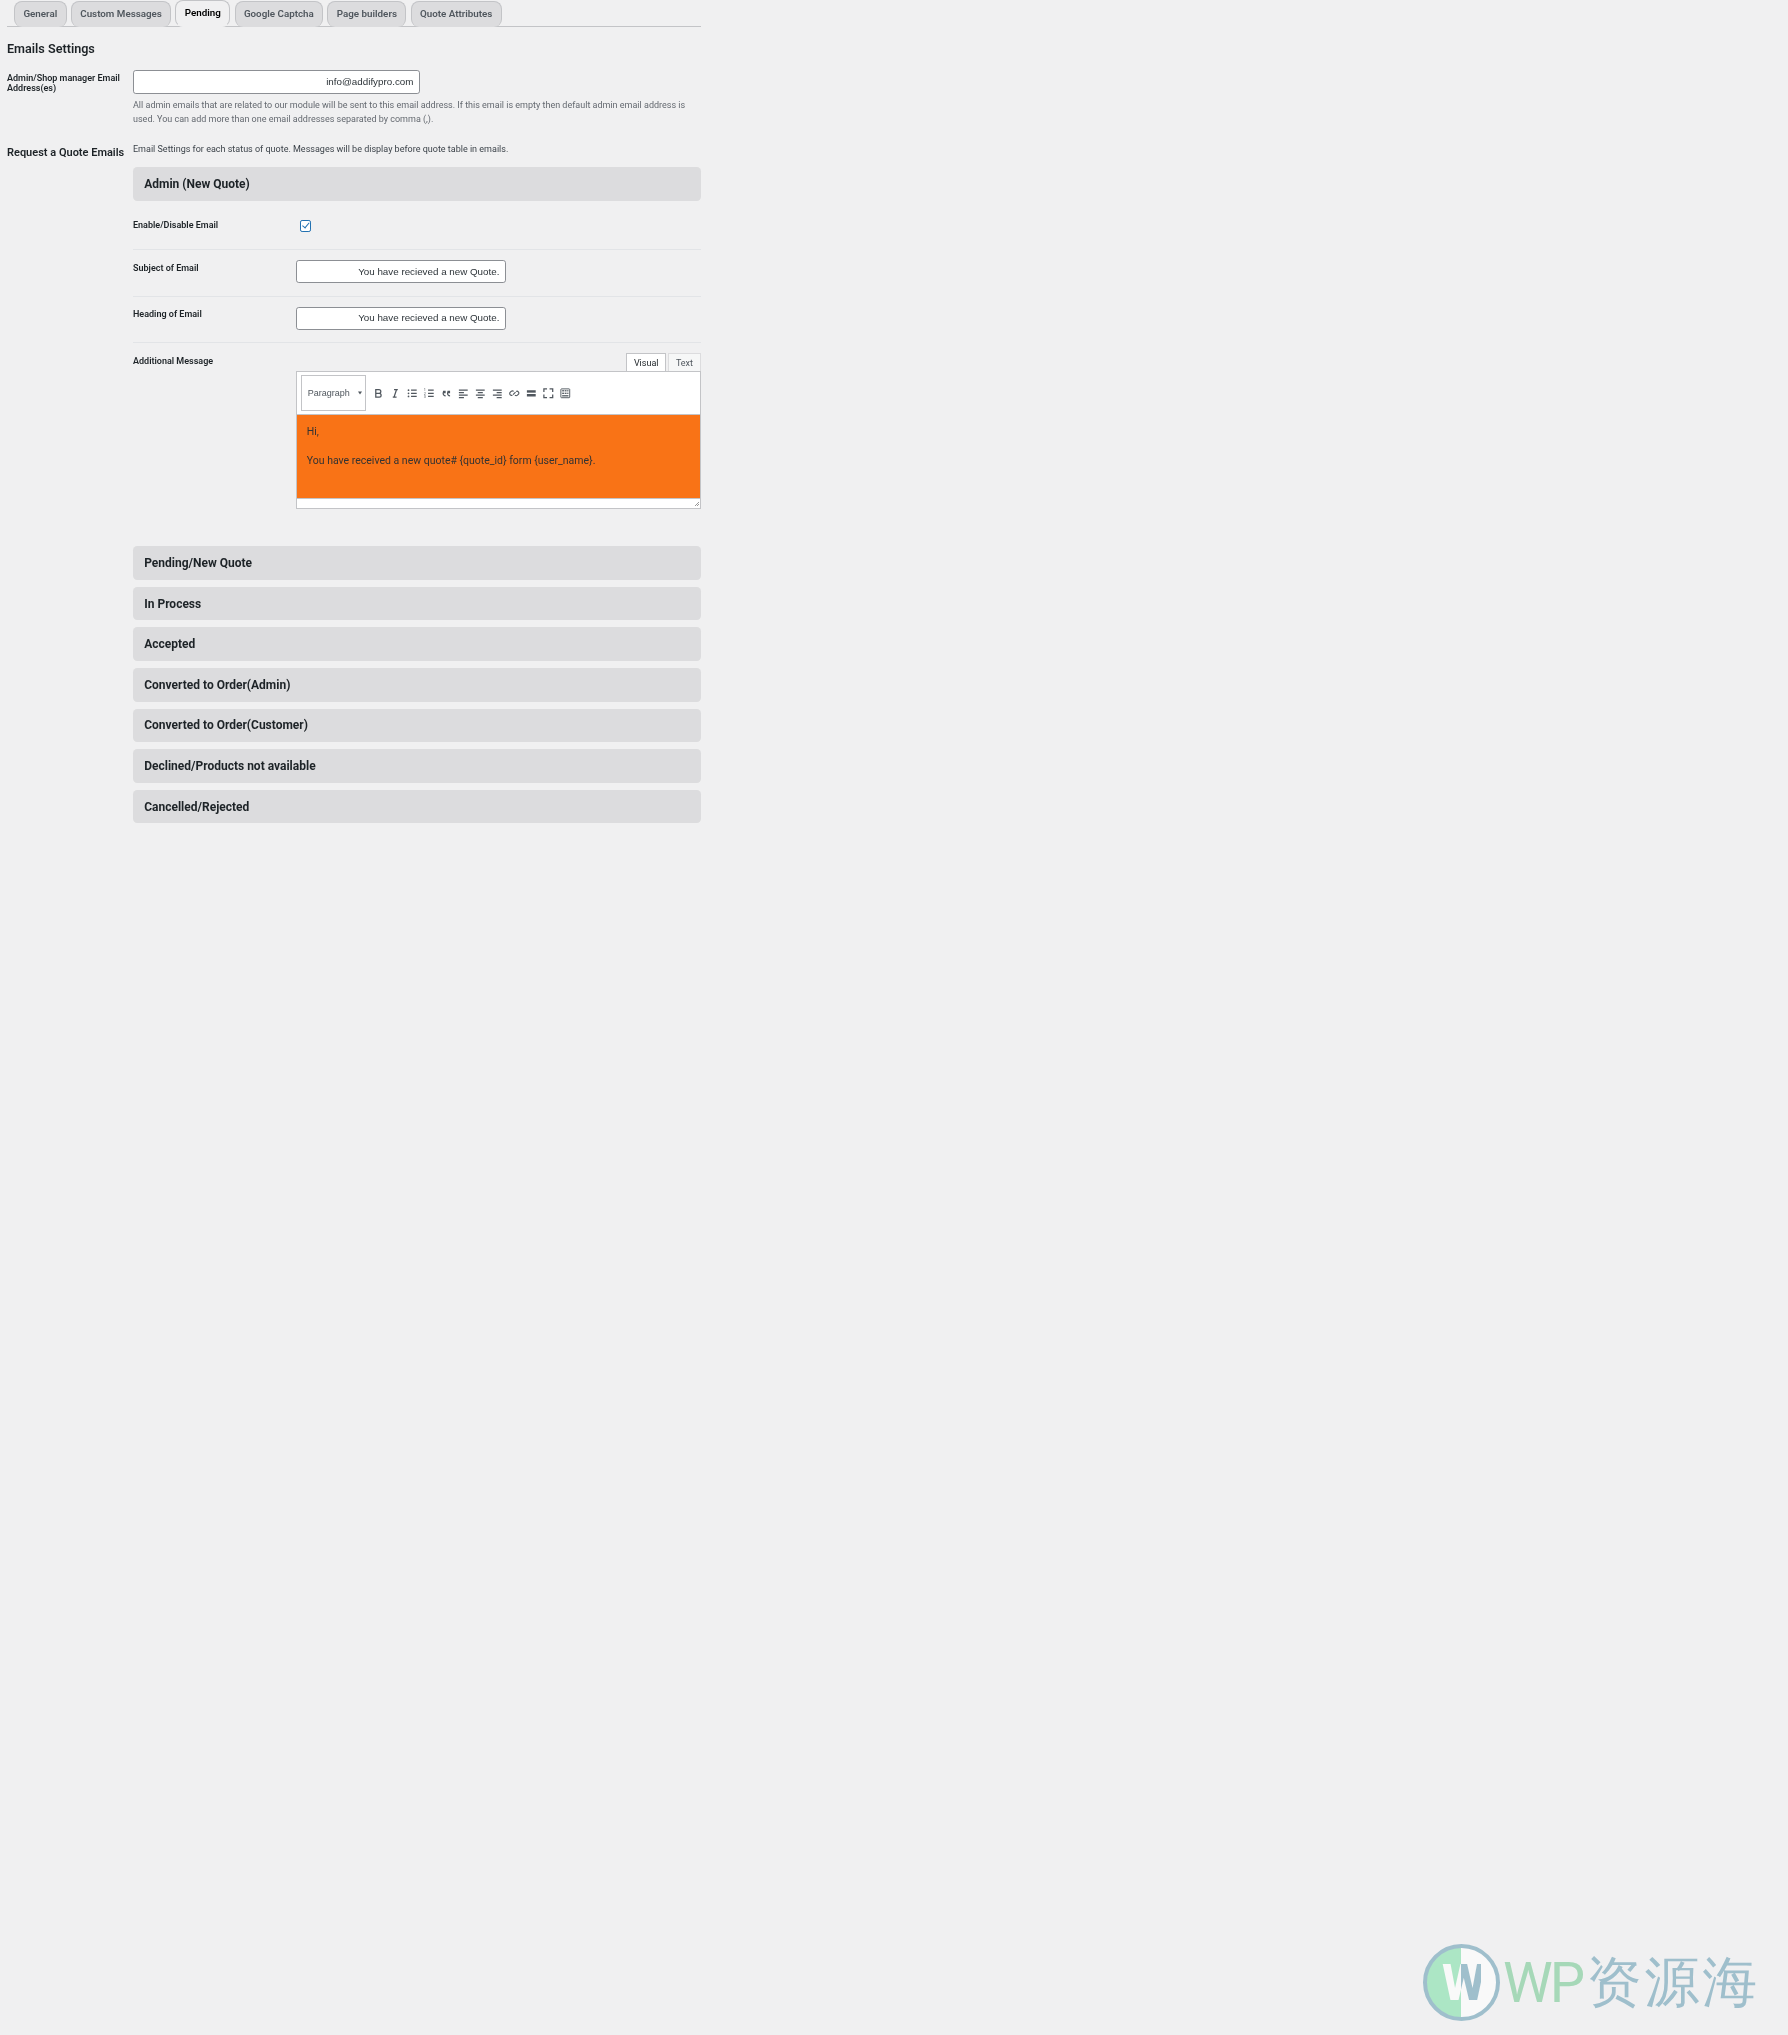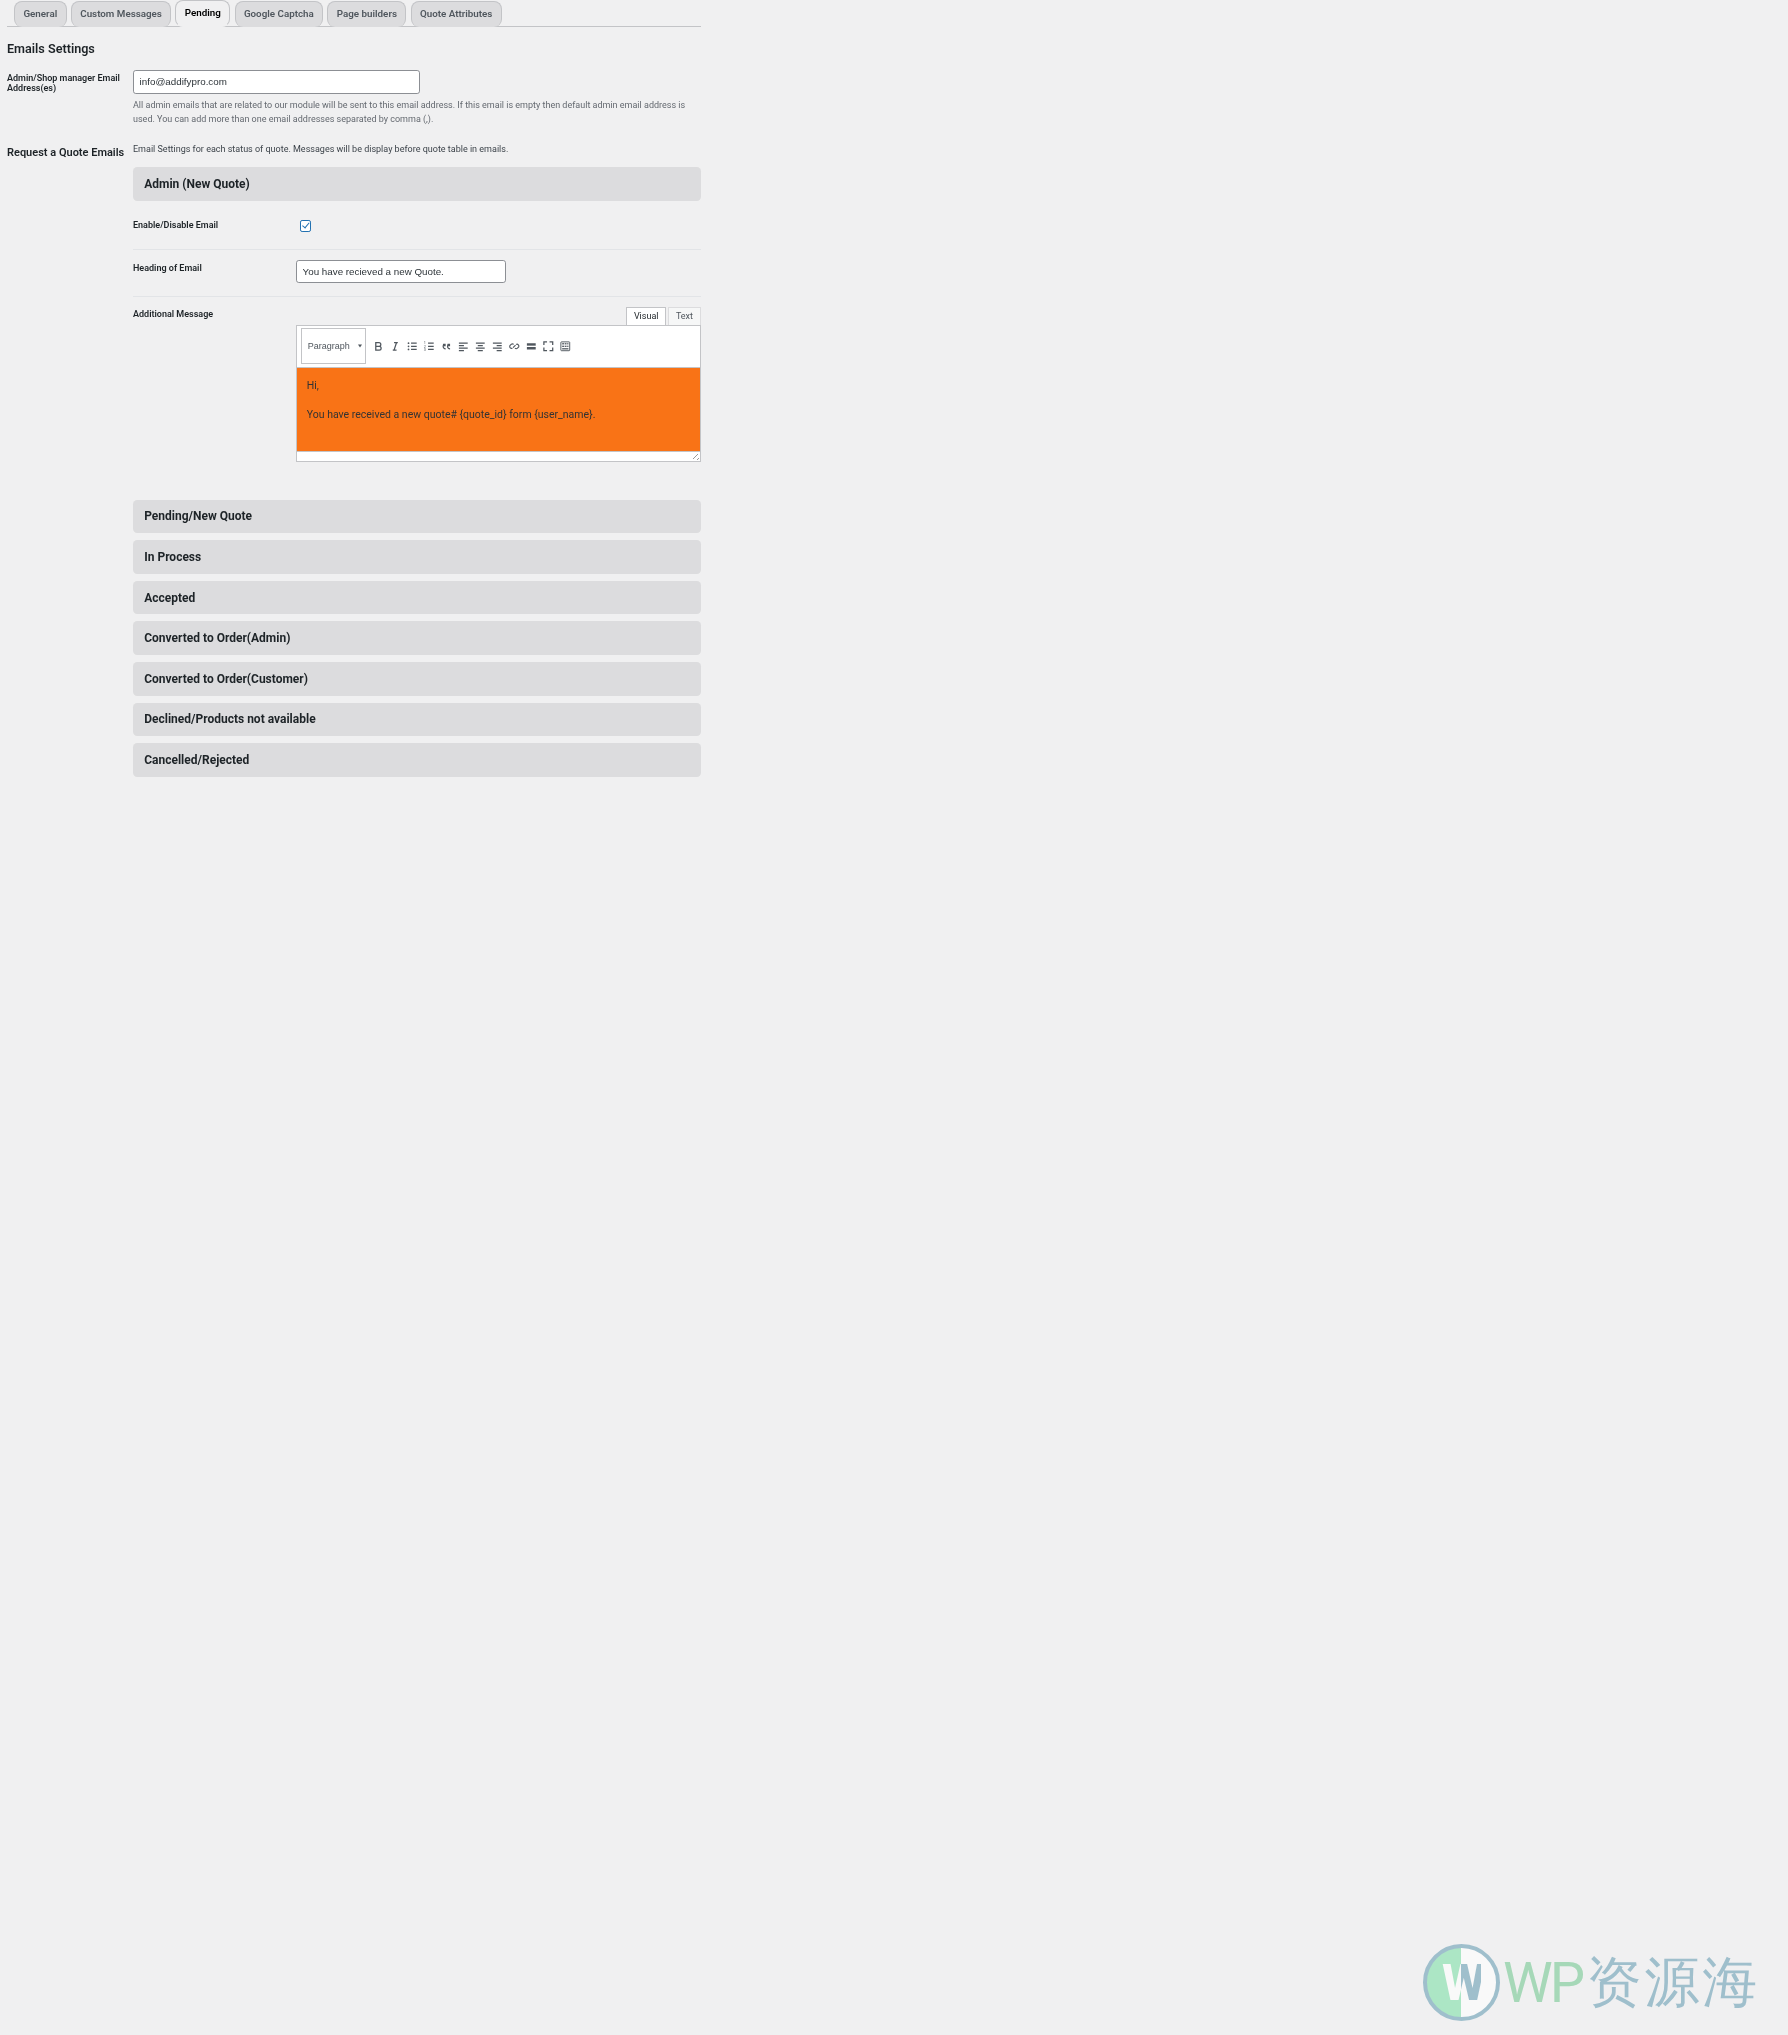--- a/index.html
+++ b/index.html
@@ -67,20 +67,21 @@
   }
   input[type=text].regular {
     width: 287px; max-width: 100%;
     padding: 2.8px 5.6px;
     border: 0.7px solid #8c8f94;
     border-radius: 2.8px;
     font-size: 9.8px;
     line-height: 1.6;
     background: #fff;
     color: #2c3338;
+    text-align: right;
   }
   input[type=text].short {
     width: 210px;
   }
   .desc {
     color: #646970;
     font-size: 9px;
     margin: 5.6px 0 0 0;
     line-height: 1.5;
   }
@@ -286,20 +287,26 @@
           <div class="accordion">
             <h3>Admin (New Quote)</h3>
           </div>
 
           <table class="inner">
             <tbody>
               <tr class="sep">
                 <th>Enable/Disable Email</th>
                 <td>
                   <input type="checkbox" class="toggle" checked="" style="">
+                </td>
+              </tr>
+              <tr class="sep">
+                <th>Subject of Email</th>
+                <td>
+                  <input type="text" class="regular short" value="You have recieved a new Quote." style="">
                 </td>
               </tr>
               <tr class="sep">
                 <th>Heading of Email</th>
                 <td>
                   <input type="text" class="regular short" value="You have recieved a new Quote." style="">
                 </td>
               </tr>
               <tr>
                 <th>Additional Message</th>

